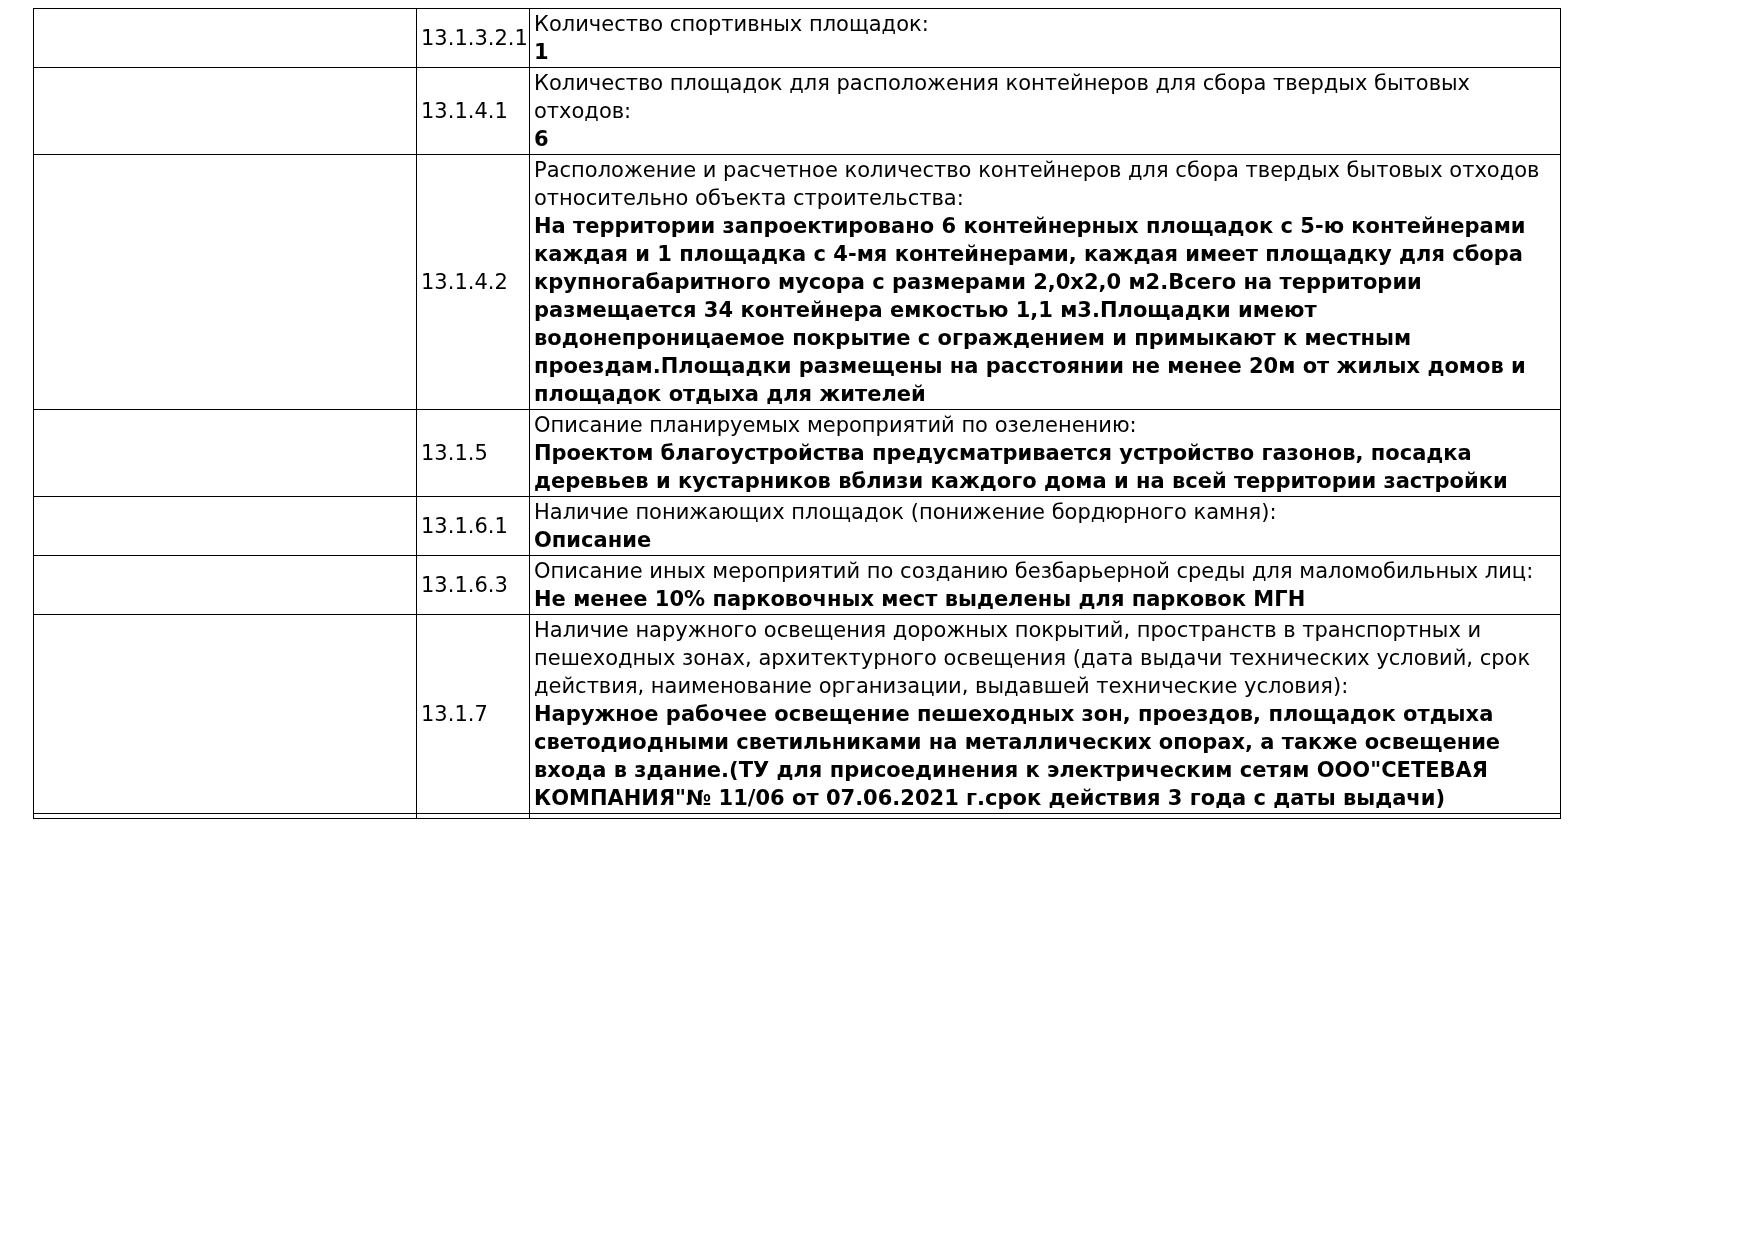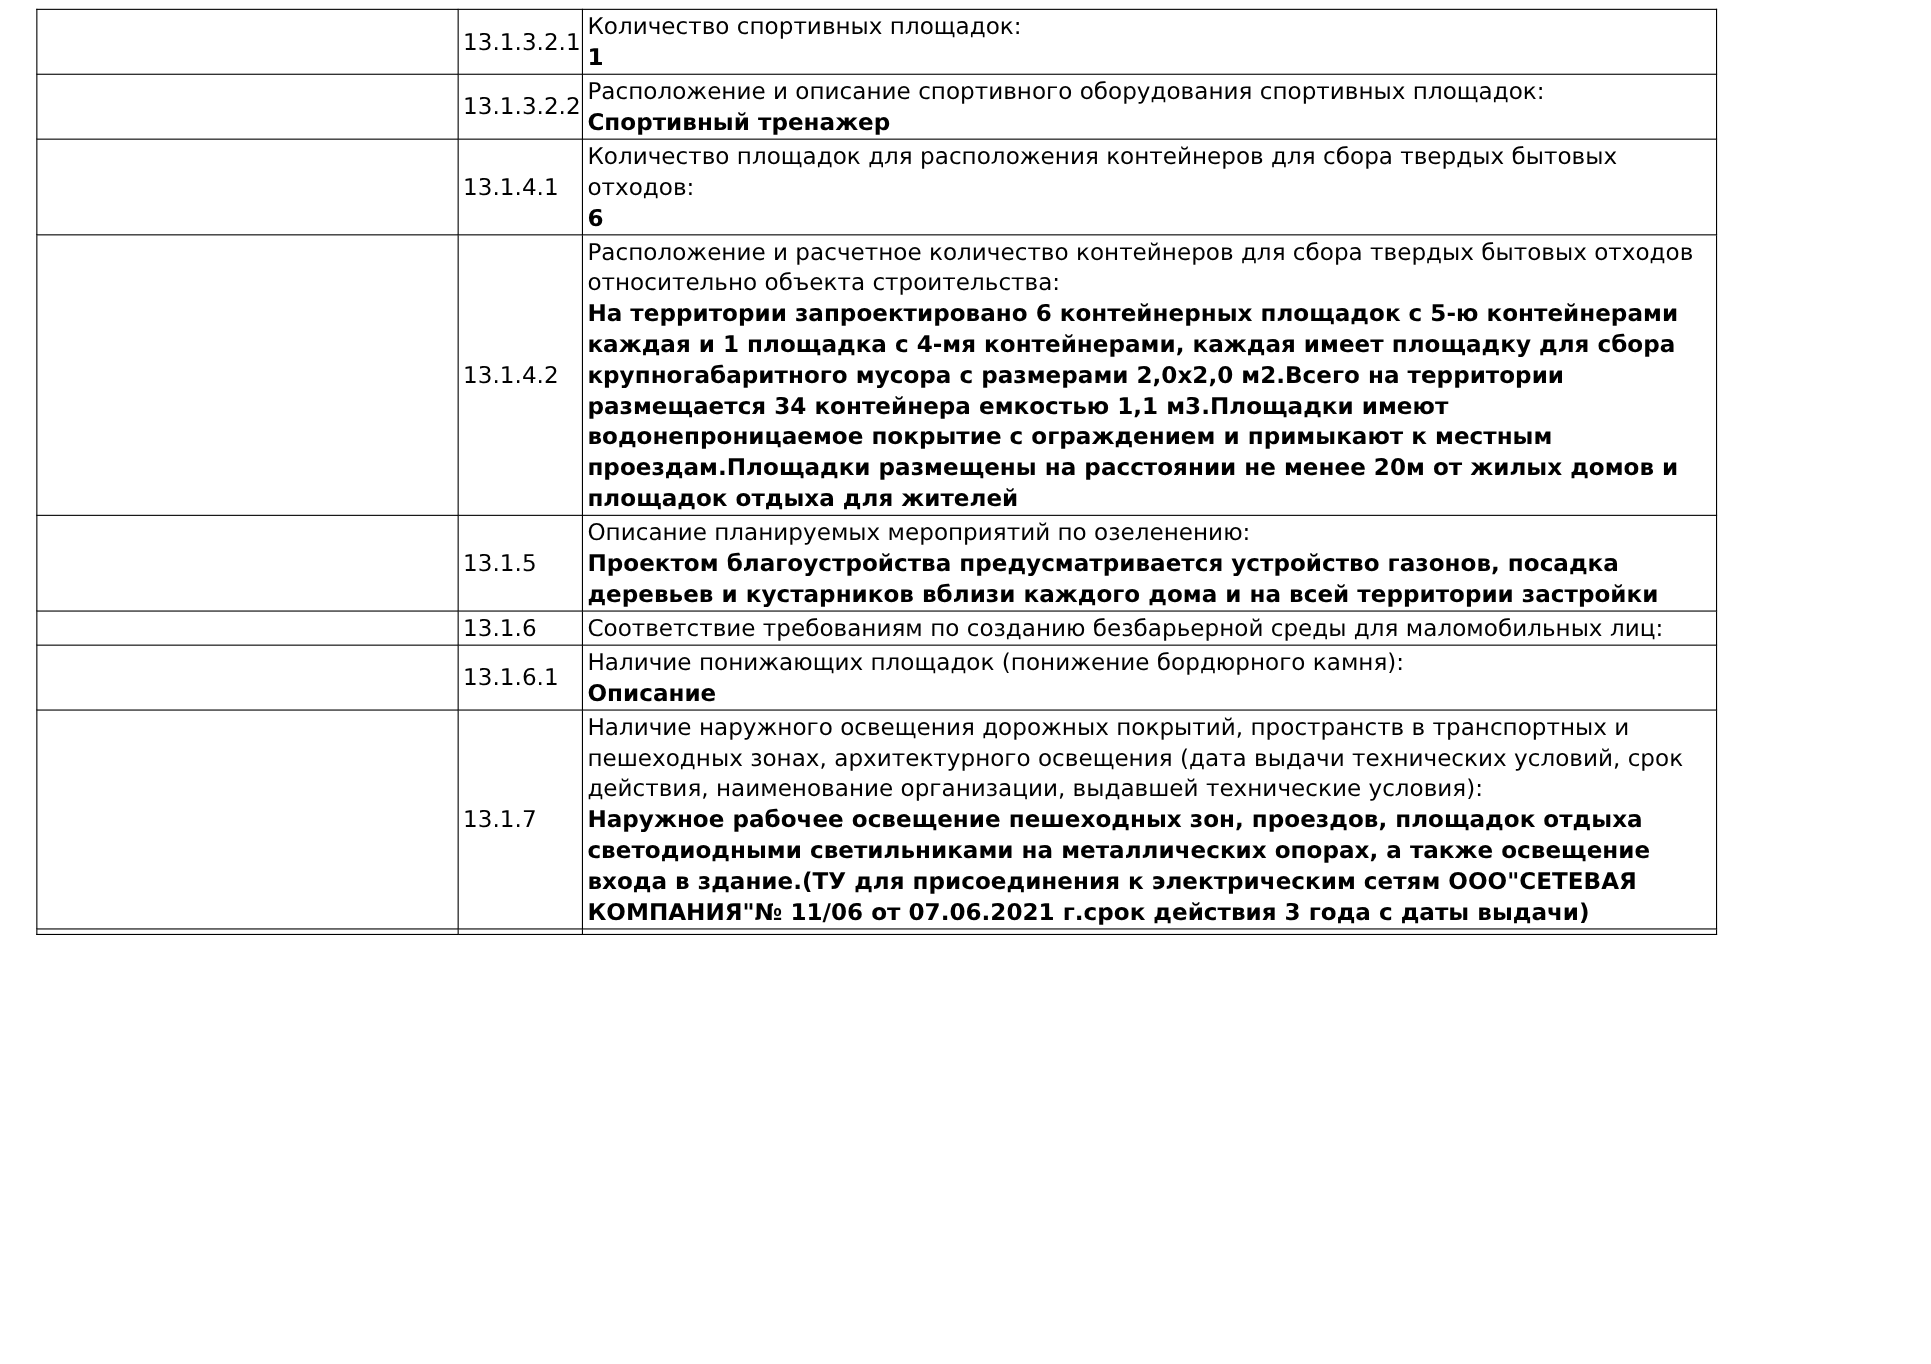--- a/index.html
+++ b/index.html
@@ -63,28 +63,20 @@
     <tbody>
   <tr>
     <td class="col-empty"></td>
     <td class="col-code">13.1.3.2.1</td>
     <td class="col-content">
       <span class="cell-label">Количество спортивных площадок:</span>
       <div class="cell-value">1</div>
     </td>
   </tr>
 
-  <tr>
-    <td class="col-empty"></td>
-    <td class="col-code">13.1.3.2.2</td>
-    <td class="col-content">
-      <span class="cell-label">Расположение и описание спортивного оборудования спортивных площадок:</span>
-      <div class="cell-value">Спортивный тренажер</div>
-    </td>
-  </tr>
 
 
   <tr>
     <td class="col-empty"></td>
     <td class="col-code">13.1.4.1</td>
     <td class="col-content">
       <span class="cell-label">Количество площадок для расположения контейнеров для сбора твердых бытовых отходов:</span>
       <div class="cell-value">6</div>
     </td>
   </tr>
@@ -100,39 +92,39 @@
 
   <tr>
     <td class="col-empty"></td>
     <td class="col-code">13.1.5</td>
     <td class="col-content">
       <span class="cell-label">Описание планируемых мероприятий по озеленению:</span>
       <div class="cell-value">Проектом благоустройства предусматривается устройство газонов, посадка деревьев и кустарников вблизи каждого дома и на всей территории застройки</div>
     </td>
   </tr>
 
-  <tr>
-    <td class="col-empty"></td>
-    <td class="col-code">13.1.6</td>
-    <td class="col-content">
-      <span class="cell-label">Соответствие требованиям по созданию безбарьерной среды для маломобильных лиц:</span>
-      
-    </td>
-  </tr>
 
   <tr>
     <td class="col-empty"></td>
     <td class="col-code">13.1.6.1</td>
     <td class="col-content">
       <span class="cell-label">Наличие понижающих площадок (понижение бордюрного камня):</span>
       <div class="cell-value">Описание</div>
     </td>
   </tr>
 
 
+  <tr>
+    <td class="col-empty"></td>
+    <td class="col-code">13.1.6.3</td>
+    <td class="col-content">
+      <span class="cell-label">Описание иных мероприятий по созданию безбарьерной среды для маломобильных лиц:</span>
+      <div class="cell-value">Не менее 10% парковочных мест выделены для парковок МГН</div>
+    </td>
+  </tr>
 
   <tr>
     <td class="col-empty"></td>
     <td class="col-code">13.1.7</td>
     <td class="col-content">
       <span class="cell-label">Наличие наружного освещения дорожных покрытий, пространств в транспортных и пешеходных зонах, архитектурного освещения (дата выдачи технических условий, срок действия, наименование организации, выдавшей технические условия):</span>
       <div class="cell-value">Наружное рабочее освещение пешеходных зон, проездов, площадок отдыха светодиодными светильниками на металлических опорах, а также освещение входа в здание.(ТУ для присоединения к электрическим сетям ООО"СЕТЕВАЯ КОМПАНИЯ"№ 11/06 от 07.06.2021 г.срок действия 3 года с даты выдачи)</div>
     </td>
   </tr>
 </tbody>

